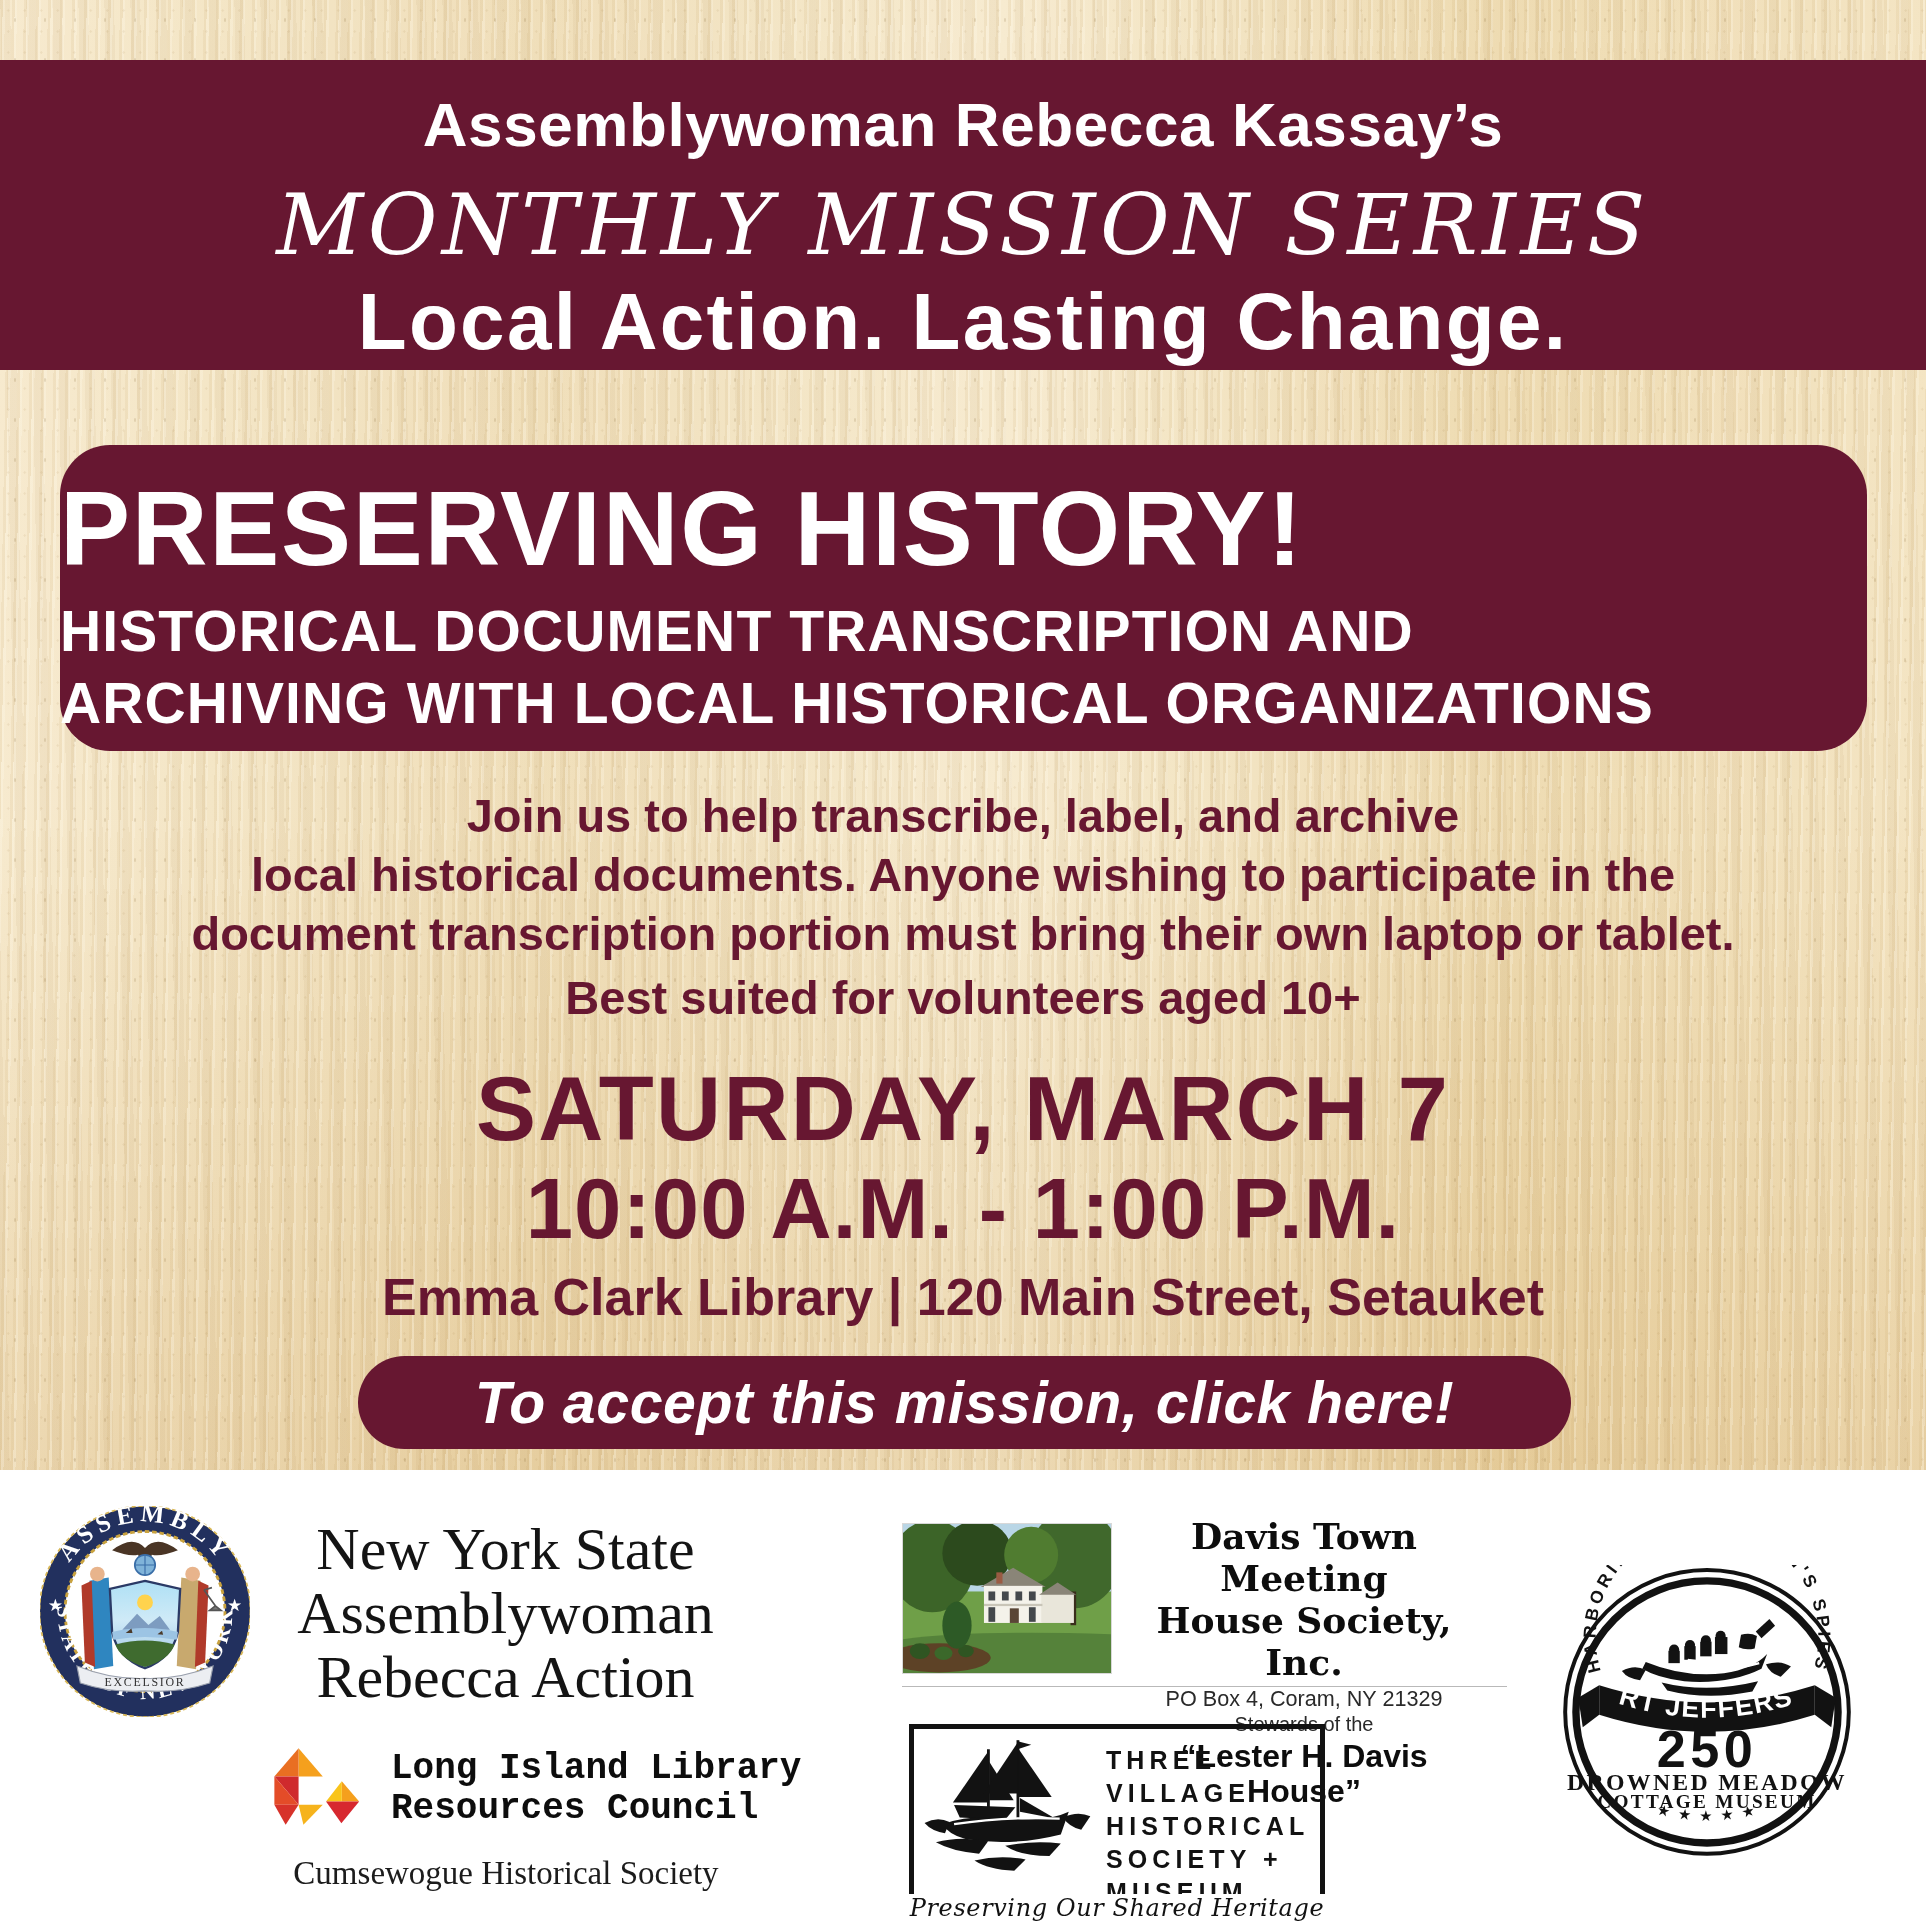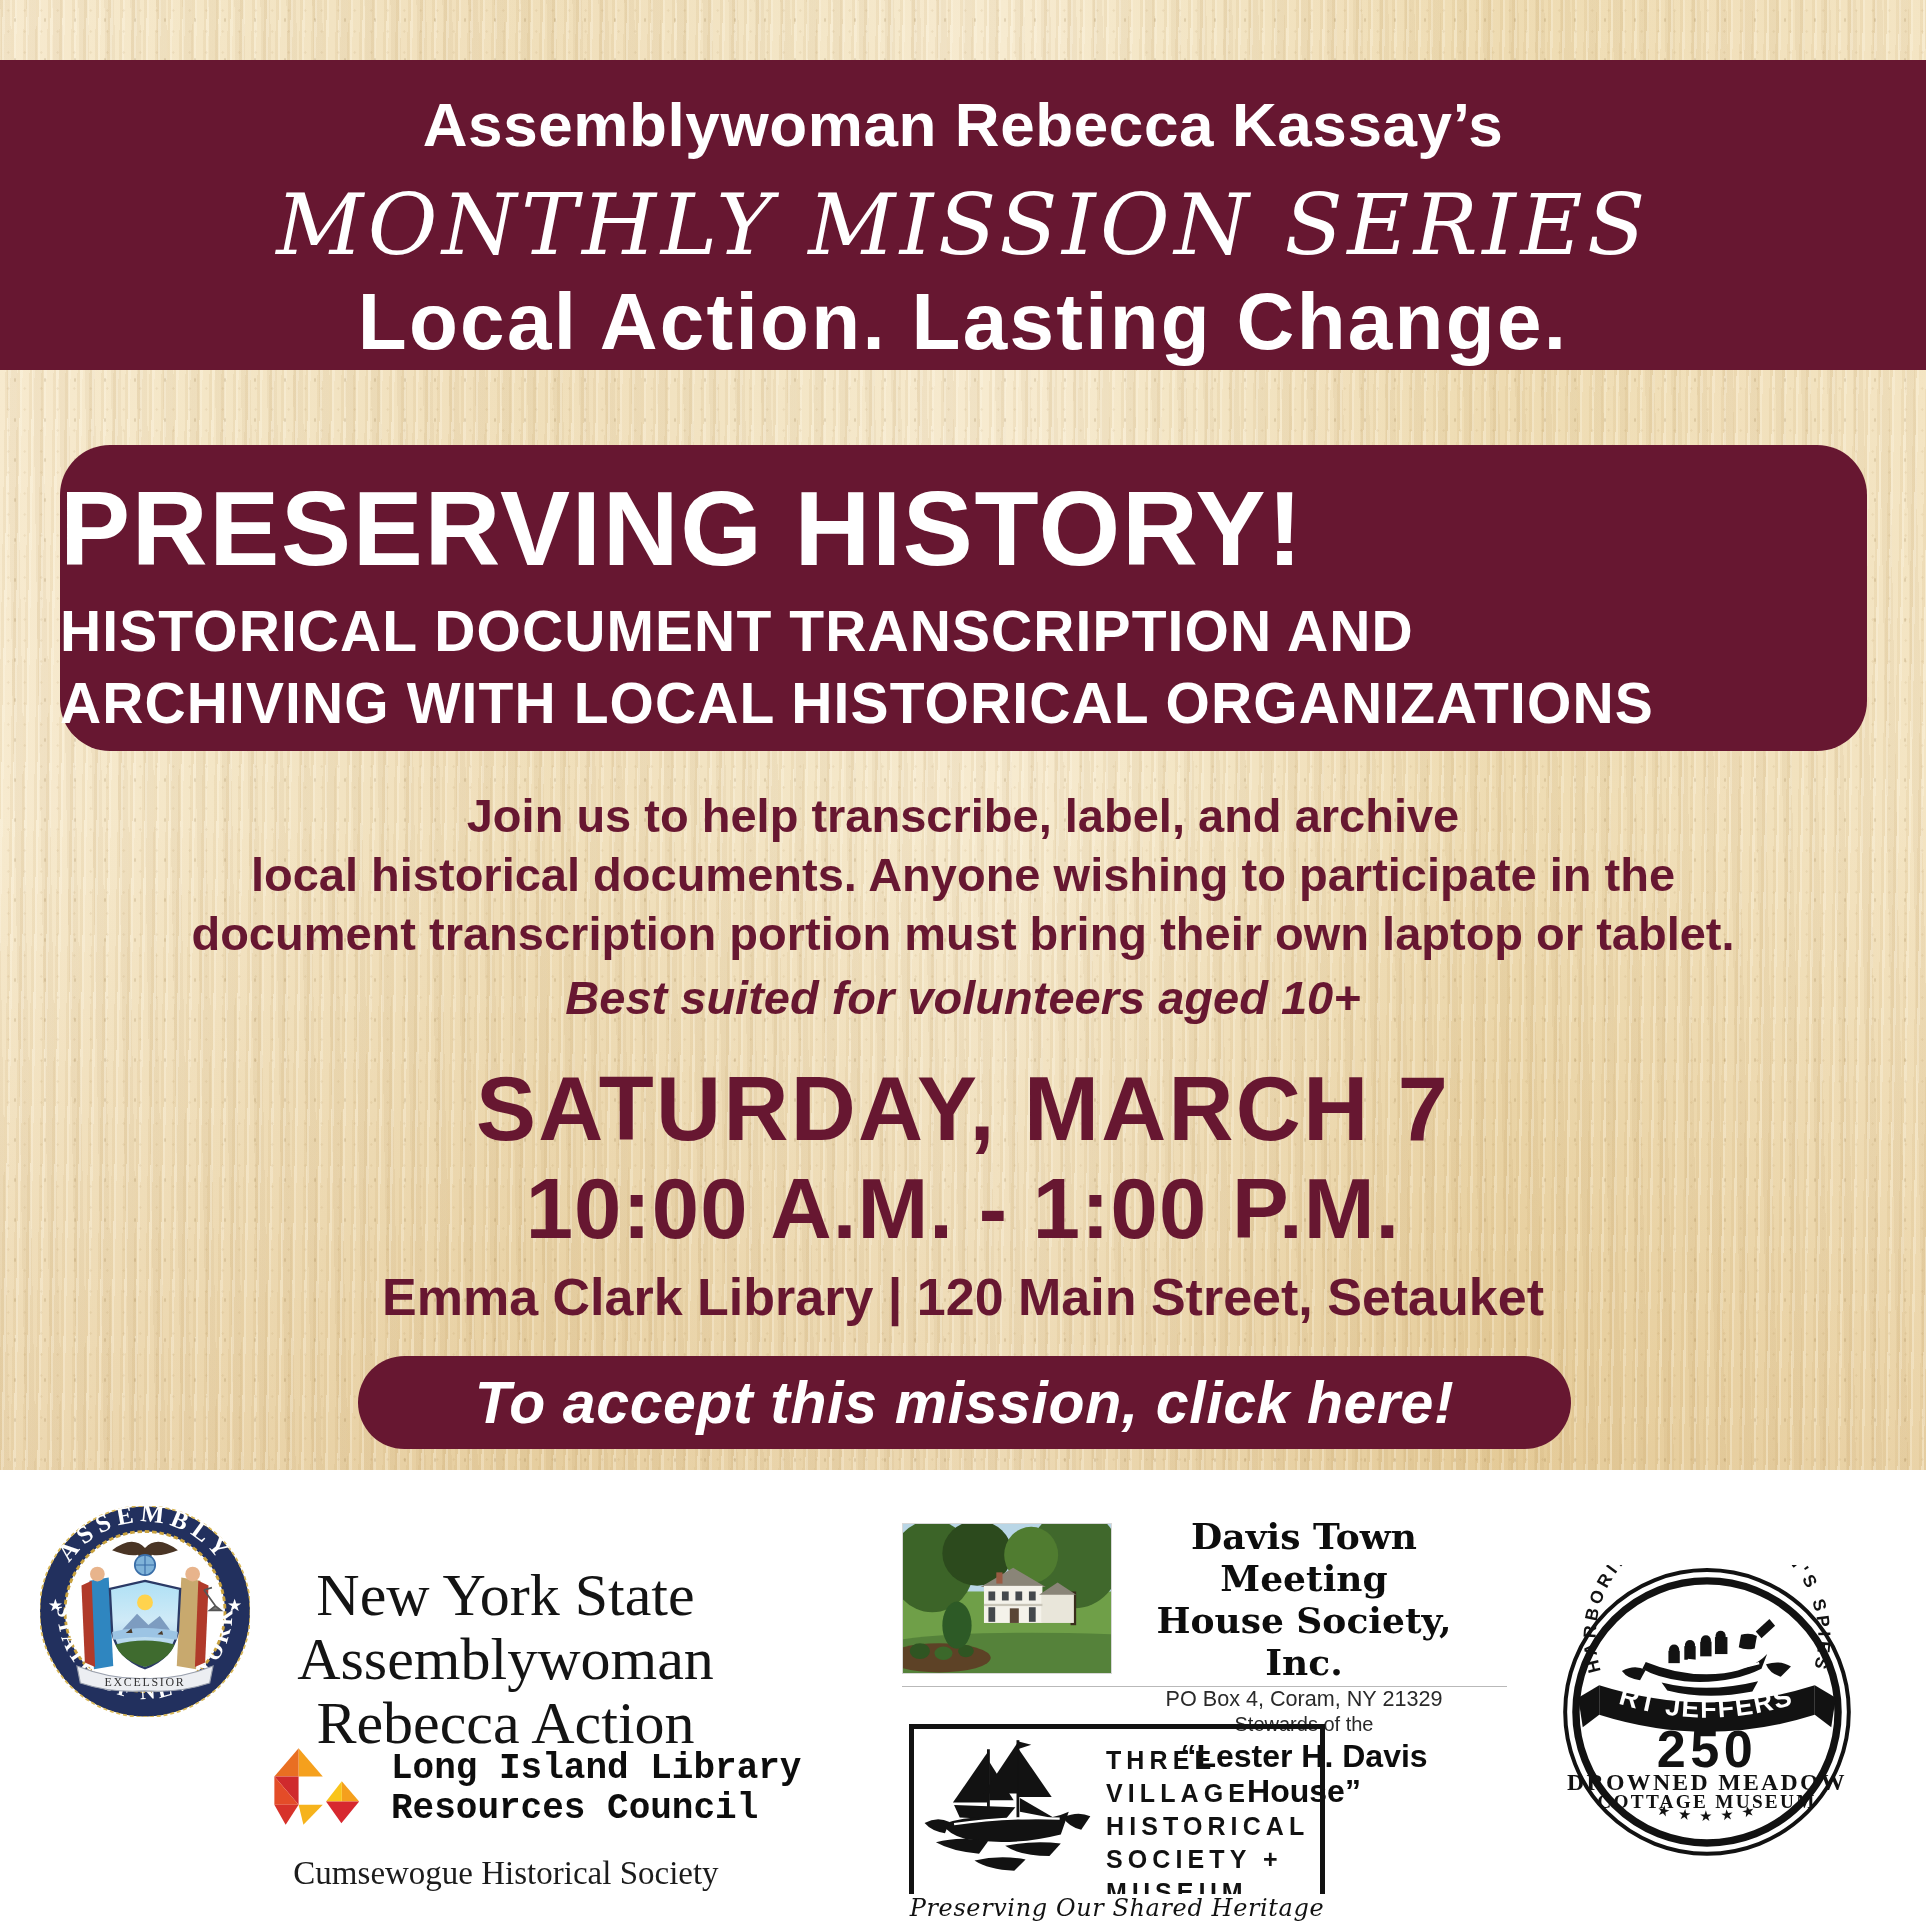--- a/index.html
+++ b/index.html
@@ -33,36 +33,36 @@
   .mission-box {
     position:absolute; left:60px; top:445px; width:1807px; height:306px;
     background:#671731; border-radius:50px; color:#ffffff; 
   }
   .mission-title { margin-top:31px; font-size:105px; line-height:105px; font-weight:bold; letter-spacing:1.7px; }
   .mission-sub { font-size:57px; line-height:72px; font-weight:bold; letter-spacing:1.1px; }
   .mission-sub.first { margin-top:14px; }
   
   .body-copy { position:absolute; left:0; top:786px; width:1926px; text-align:center; color:#671731; }
   .body-line { font-size:47px; line-height:59px; font-weight:bold; }
-  .body-note { font-size:47px; line-height:59px; font-weight:bold; font-style:italic; margin-top:4.5px; }
+  .body-note { font-size:47px; line-height:59px; font-weight:bold; margin-top:4.5px; }
   .event-date { position:absolute; left:0; top:1064px; width:1926px; text-align:center; color:#671731; font-size:90px; line-height:90px; font-weight:bold; letter-spacing:2.3px; }
   .event-time { position:absolute; left:0; top:1166px; width:1926px; text-align:center; color:#671731; font-size:85px; line-height:85px; font-weight:bold; letter-spacing:1.1px; }
   .event-loc  { position:absolute; left:0; top:1271px; width:1926px; text-align:center; color:#671731; font-size:52px;  line-height:52px;  font-weight:bold; }
   
   .cta {
     position:absolute; left:358px; top:1356px; width:1213px; height:93px;
     background:#671731; border-radius:48px; color:#ffffff;
     display:flex; align-items:center; justify-content:center;
     font-size:59px; font-weight:bold; font-style:italic; letter-spacing:0.6px;
     text-decoration:none; cursor:pointer;
   }
   
   .footer { position:absolute; left:0; top:1470px; width:1926px; height:456px; background:#ffffff; }
   .nys-seal { position:absolute; left:40px; top:36px; width:210px; height:211px; }
-  .nys-name { position:absolute; left:278px; top:47px; width:455px; text-align:center; color:#141414; font-family:"Liberation Serif", serif; font-size:60px; line-height:64px;margin-top:46px; }
+  .nys-name { position:absolute; left:278px; top:47px; width:455px; text-align:center; color:#141414; font-family:"Liberation Serif", serif; font-size:60px; line-height:64px; }
   .lilrc { position:absolute; left:259px; top:257px; display:flex; }
   .lilrc-mark { width:105px; height:119px; }
   .lilrc-text { margin-left:27px; padding-top:21.6px; color:#0d0d0d; font-size:36px; line-height:40px; font-weight:bold; letter-spacing:0px;font-family:Liberation Mono, monospace; }
   .cumsewogue { position:absolute; left:239px; top:385px; width:534px; text-align:center; color:#1c1c1c; font-family:"Liberation Serif", serif; font-size:33px; line-height:36px; }
   .davis-photo { position:absolute; left:902px; top:53px; width:210px; height:151px; border:0.6px solid #d8d8d8; }
   .davis-text { position:absolute; left:1122px; top:45px; width:364px; text-align:center; color:#0d0d0d; }
   .davis-l1 { font-family:"DejaVu Serif", serif; font-weight:bold; font-size:36px; line-height:42px; }
   .davis-addr { font-size:21.6px; line-height:26px; color:#2a2a2a; margin-top:3.4px; }
   .davis-stew { font-size:20px; line-height:24px; color:#2a2a2a; }
   .davis-house { font-size:32px; line-height:35px; font-weight:bold; margin-top:2.3px; }

